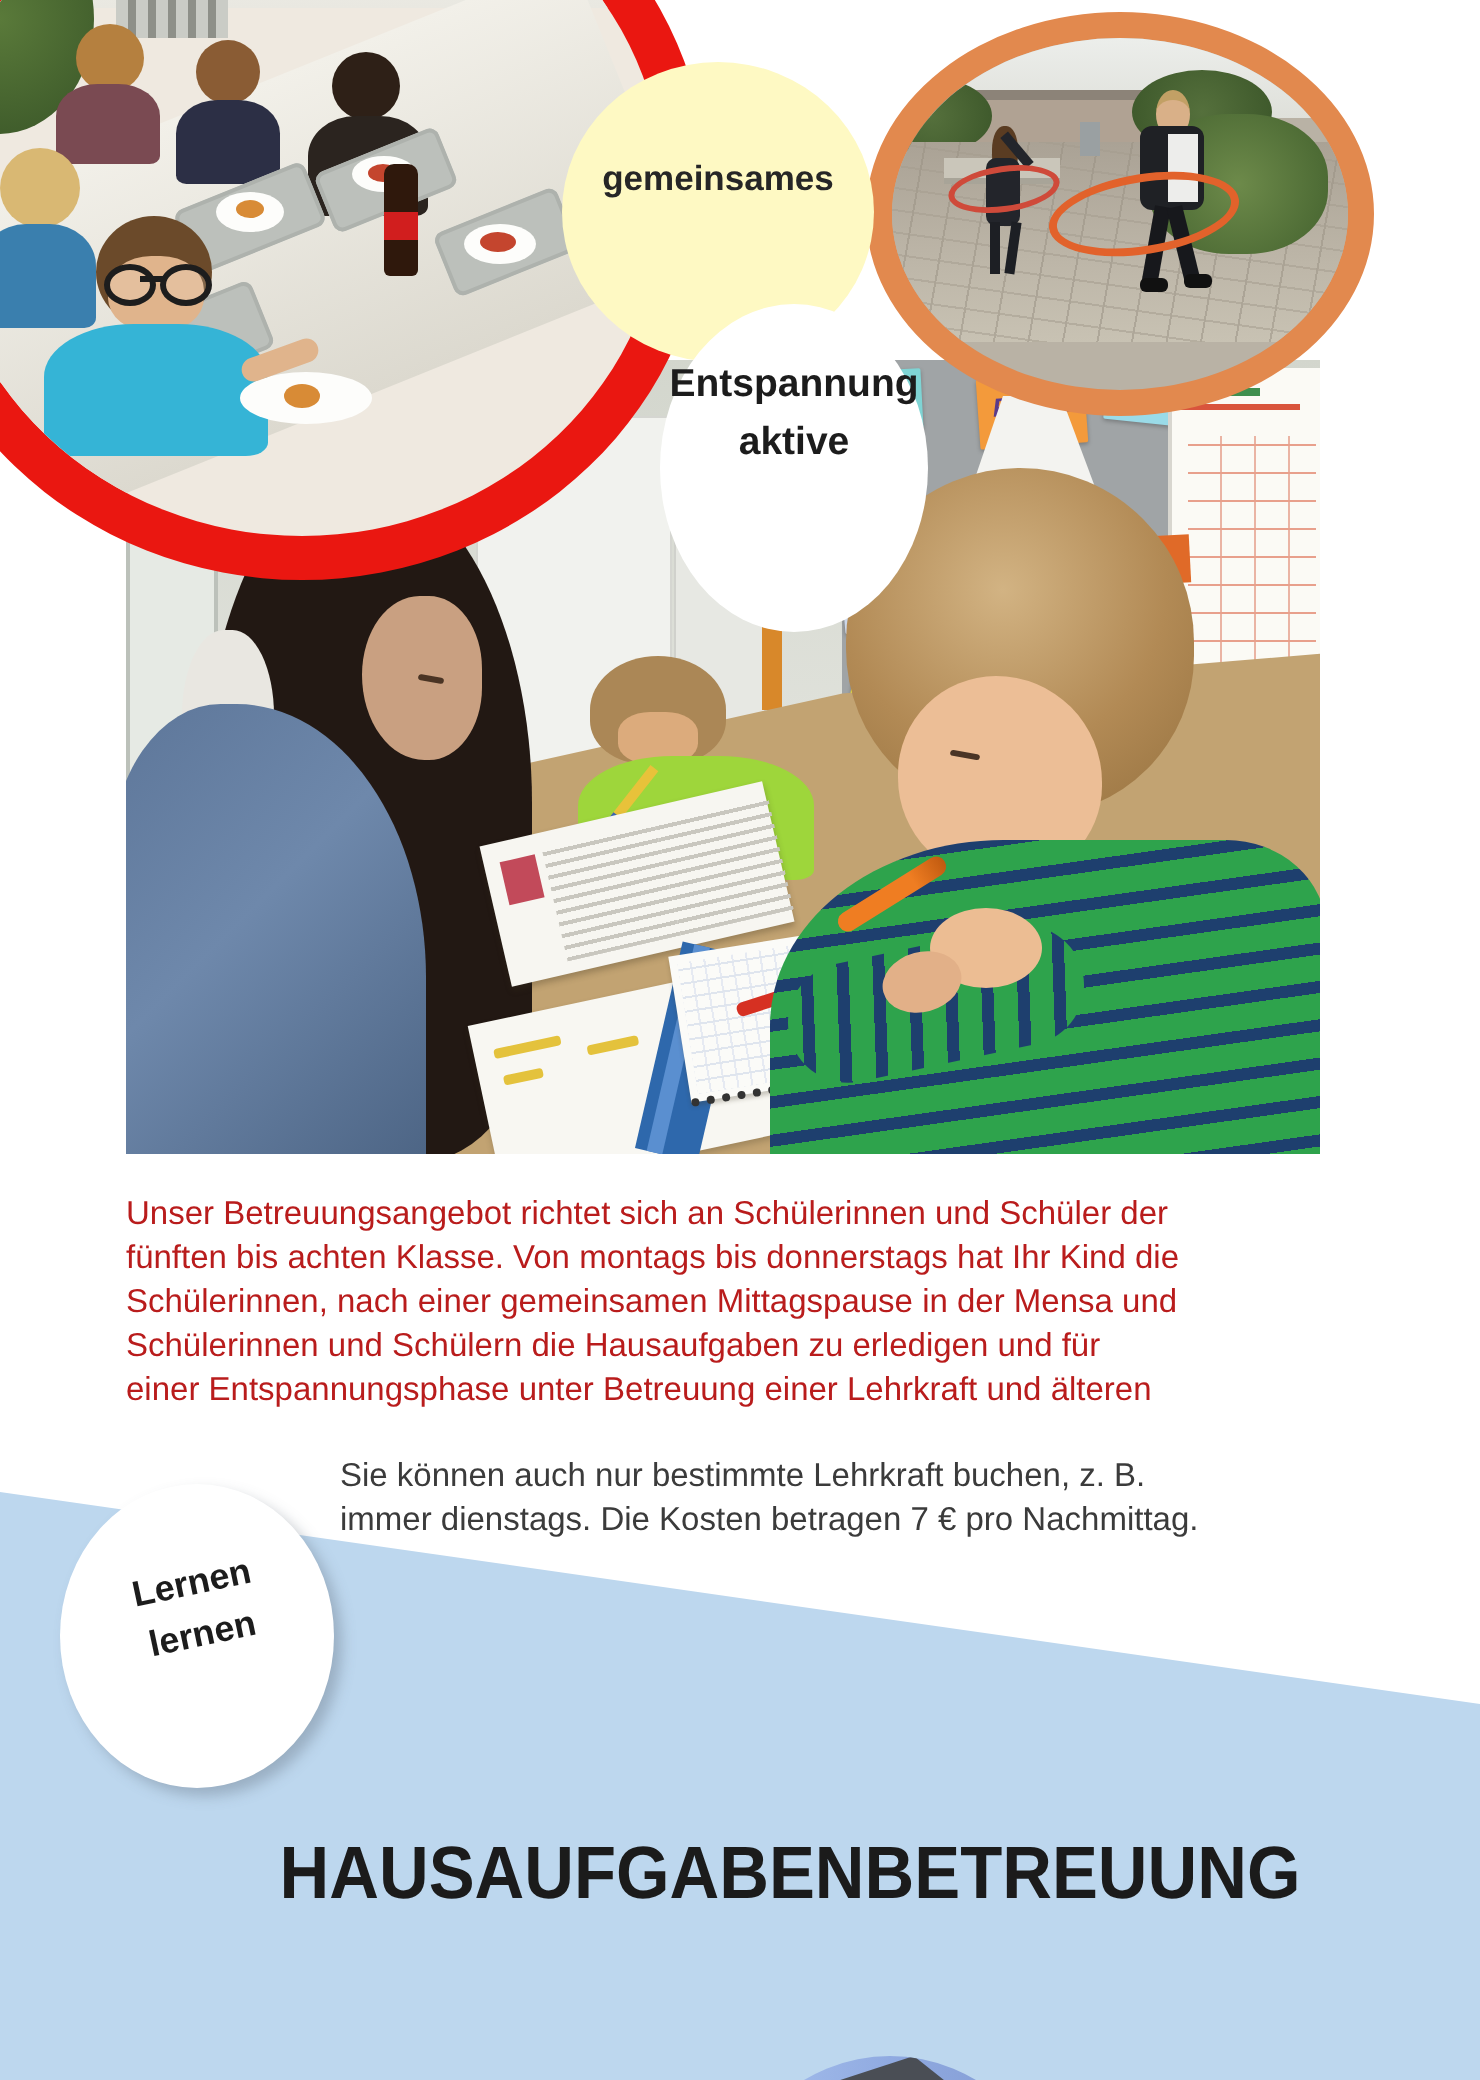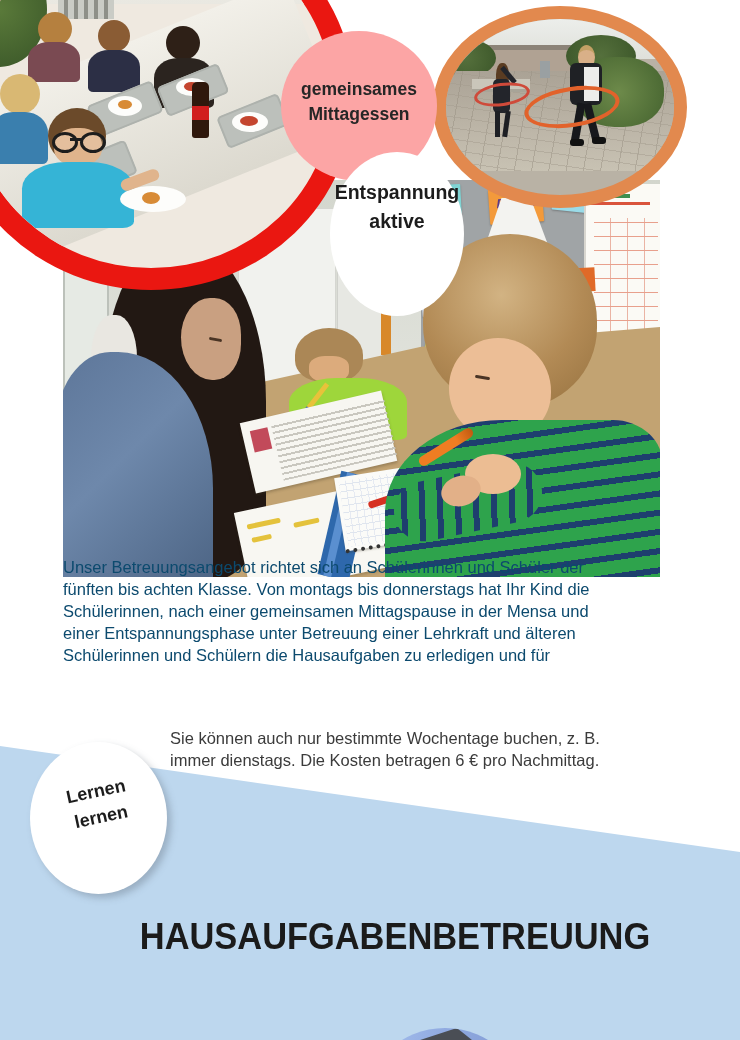--- a/index.html
+++ b/index.html
@@ -125,30 +125,30 @@
   .co-boy-torso{left:124px;top:44px;width:32px;height:42px;background:#1f2125;border-radius:6px;}
   .co-boy-shirt{left:138px;top:48px;width:15px;height:34px;background:#ededeb;}
   .co-boy-legs{left:128px;top:84px;width:8px;height:40px;background:#17181c;transform:rotate(10deg);}
   .co-boy-legs.l2{left:142px;transform:rotate(-14deg);}
   .co-shoe{left:124px;top:120px;width:14px;height:7px;background:#111;border-radius:3px;}
   .co-shoe.s2{left:146px;top:118px;}
   .co-hoop{left:78px;top:68px;width:88px;height:32px;border:4px solid #e2622b;border-radius:50%;transform:rotate(-9deg);}
 
   
   .badge{border-radius:50%;text-align:center;font-weight:bold;color:#262626;z-index:4;}
-  .badge-lunch{left:281px;top:31px;width:156px;height:150px;background:#fca5a5;font-size:17.5px;line-height:25px;padding-top:0;}
+  .badge-lunch{left:281px;top:31px;width:156px;height:150px;background:#fef9c3;font-size:17.5px;line-height:25px;padding-top:0;}
   .badge-lunch .txt{margin-top:46px;}
   .badge-relax{left:330px;top:152px;width:134px;height:164px;background:#ffffff;font-size:19.5px;line-height:29px;color:#1c1c1c;}
   .badge-relax .txt{margin-top:26px;}
   .badge-learn{left:30px;top:742px;width:137px;height:152px;background:#ffffff;
     box-shadow:4px 4px 7px rgba(90,100,115,.35);font-size:18px;line-height:26px;color:#1c1c1c;}
   .badge-learn .txt{margin-top:36px;transform:rotate(-12deg);}
 
   
-  .body-text{left:63px;top:556px;width:610px;z-index:2;color:#0c4a6e;font-size:16.5px;line-height:22px;}
+  .body-text{left:63px;top:596px;width:610px;z-index:2;color:#b91c1c;font-size:16.5px;line-height:22px;}
   .body-text div{white-space:nowrap;}
   .body-text2{left:170px;top:727px;width:520px;z-index:2;color:#3b3b3b;font-size:16.5px;line-height:22px;}
   .body-text2 div{white-space:nowrap;}
   .title{left:25px;top:916px;width:740px;z-index:2;text-align:center;color:#1b1b1b;
     font-size:37px;font-weight:bold;transform:scaleX(.93);transform-origin:center;letter-spacing:0;}
 
   
   .circle-bottom{left:362px;top:1028px;width:166px;height:166px;border-radius:50%;overflow:hidden;z-index:2;
     background:linear-gradient(100deg,#a9c3ef 0%,#8fa9e0 45%,#7d95cc 100%);}
   .cb-roof{position:absolute;left:52px;top:0;width:78px;height:40px;background:#4a4e55;
@@ -292,46 +292,45 @@
     <div class="abs co-boy-legs"></div>
     <div class="abs co-boy-legs l2"></div>
     <div class="abs co-shoe"></div>
     <div class="abs co-shoe s2"></div>
     <div class="abs co-hoop"></div>
   </div>
 
   <div class="abs badge badge-lunch">
     <div class="txt">
       <div>gemeinsames</div>
-      <div>Mittagessen</div>
     </div>
   </div>
   <div class="abs badge badge-relax">
     <div class="txt">
       <div>Entspannung</div>
       <div>aktive</div>
     </div>
   </div>
   <div class="abs badge badge-learn">
     <div class="txt">
       <div>Lernen</div>
       <div>lernen</div>
     </div>
   </div>
 
   <div class="abs body-text">
     <div>Unser Betreuungsangebot richtet sich an Schülerinnen und Schüler der</div>
     <div>fünften bis achten Klasse. Von montags bis donnerstags hat Ihr Kind die</div>
     <div>Schülerinnen, nach einer gemeinsamen Mittagspause in der Mensa und</div>
+    <div>Schülerinnen und Schülern die Hausaufgaben zu erledigen und für</div>
     <div>einer Entspannungsphase unter Betreuung einer Lehrkraft und älteren</div>
-    <div>Schülerinnen und Schülern die Hausaufgaben zu erledigen und für</div>
   </div>
   <div class="abs body-text2">
-    <div>Sie können auch nur bestimmte Wochentage buchen, z. B.</div>
-    <div>immer dienstags. Die Kosten betragen 6 € pro Nachmittag.</div>
+    <div>Sie können auch nur bestimmte Lehrkraft buchen, z. B.</div>
+    <div>immer dienstags. Die Kosten betragen 7 € pro Nachmittag.</div>
   </div>
 
   <div class="abs title">HAUSAUFGABENBETREUUNG</div>
 
   <div class="abs circle-bottom">
     <div class="cb-roof"></div>
   </div>
 
 </div>
 

